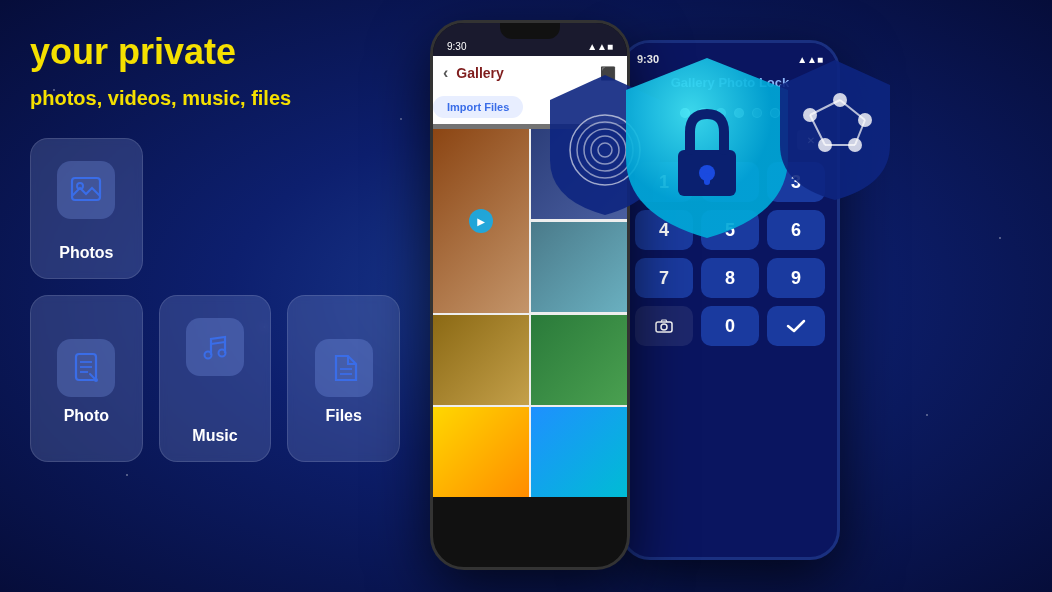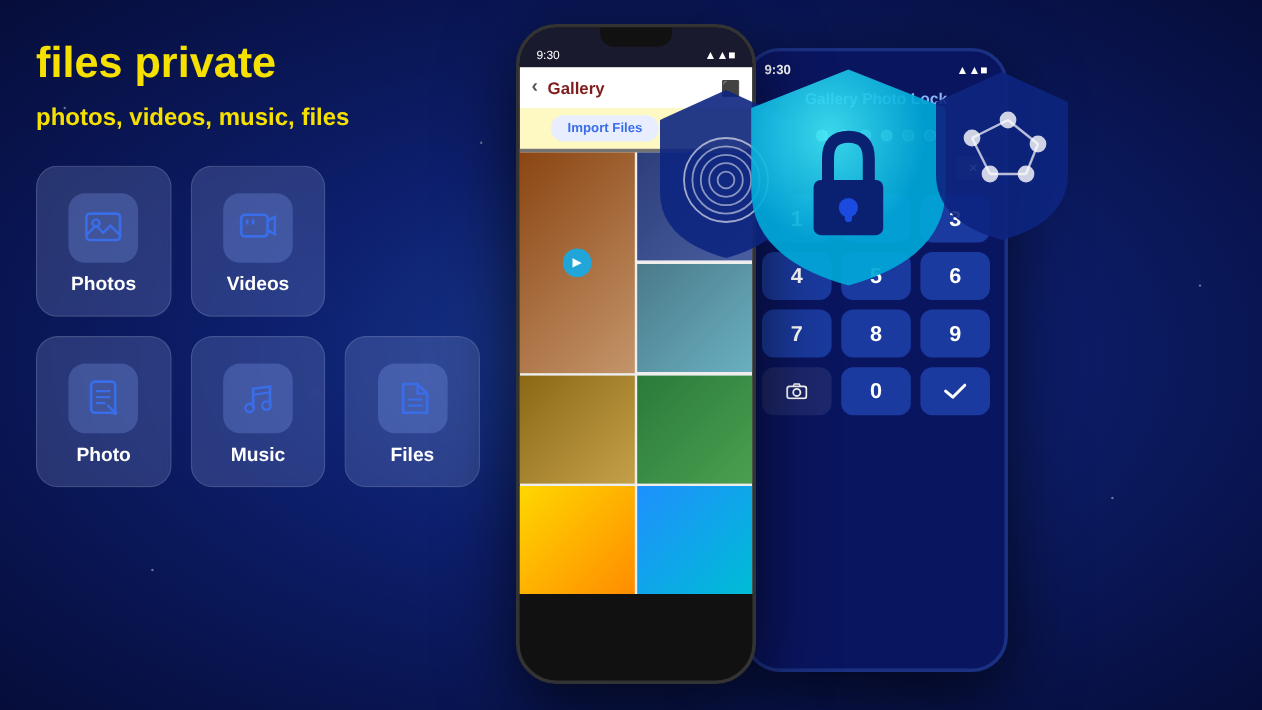--- a/index.html
+++ b/index.html
@@ -120,23 +120,23 @@
       gap: 8px;
       font-size: 13px;
       font-weight: 600;
       color: #222;
     }
     .phone-left-back {
       font-size: 16px;
       color: #555;
     }
     .phone-left-import {
-      background: #fef9c3;
-      padding: 6px 26px;
-      border-bottom: 3px solid #737373;
+      background: #ffffff;
+      padding: 6px 0;
+      border-bottom: 5px solid #737373;
     }
     .import-btn {
       background: #e8eeff;
       border-radius: 20px;
       padding: 5px 14px;
       font-size: 11px;
       color: #3a6de8;
       font-weight: 600;
       display: inline-block;
     }
@@ -282,64 +282,53 @@
   <div class="particle" style="left:25%;top:55%"></div>
   <div class="particle" style="left:38%;top:20%"></div>
   <div class="particle" style="left:60%;top:85%"></div>
   <div class="particle" style="left:75%;top:12%"></div>
   <div class="particle" style="left:88%;top:70%"></div>
   <div class="particle" style="left:95%;top:40%"></div>
 </div>
 
 <div class="left-section">
   <div class="headline">
-    <span class="headline-yellow">files private</span>
+    <span class="headline-yellow">your private</span>
   </div>
   <div class="subheadline">photos, videos, music, files</div>
 
   <div class="icons-grid">
 
-    <div class="app-icon-card" style="grid-column:1;grid-row:1;">
+    <div class="app-icon-card" style="grid-column:1;grid-row:1;gap:15px;">
       <div class="app-icon-symbol">
         <svg width="32" height="32" viewBox="0 0 32 32" fill="none">
           <rect x="2" y="4" width="28" height="22" rx="3" stroke="#3a6de8" stroke-width="2.2" fill="none"></rect>
           <circle cx="10" cy="12" r="3" stroke="#3a6de8" stroke-width="2" fill="none"></circle>
           <polyline points="2,22 10,14 16,20 22,14 30,22" stroke="#3a6de8" stroke-width="2" fill="none"></polyline>
         </svg>
       </div>
       <span class="app-icon-label">Photos</span>
     </div>
 
-    <div class="app-icon-card" style="grid-column:2;grid-row:1;">
-      <div class="app-icon-symbol">
-        <svg width="32" height="32" viewBox="0 0 32 32" fill="none">
-          <rect x="2" y="5" width="22" height="18" rx="3" stroke="#3a6de8" stroke-width="2.2" fill="none"></rect>
-          <polyline points="24,10 30,7 30,21 24,18" stroke="#3a6de8" stroke-width="2.2" fill="none"></polyline>
-          <line x1="7" y1="9" x2="7" y2="13" stroke="#3a6de8" stroke-width="2"></line>
-          <line x1="12" y1="9" x2="12" y2="13" stroke="#3a6de8" stroke-width="2"></line>
-        </svg>
-      </div>
-      <span class="app-icon-label">Videos</span>
-    </div>
 
     <div class="app-icon-card" style="grid-column:1;grid-row:2;">
       <div class="app-icon-symbol">
         <svg width="32" height="32" viewBox="0 0 32 32" fill="none">
           <rect x="6" y="2" width="20" height="26" rx="3" stroke="#3a6de8" stroke-width="2.2" fill="none"></rect>
           <line x1="10" y1="10" x2="22" y2="10" stroke="#3a6de8" stroke-width="1.8"></line>
           <line x1="10" y1="15" x2="22" y2="15" stroke="#3a6de8" stroke-width="1.8"></line>
           <line x1="10" y1="20" x2="18" y2="20" stroke="#3a6de8" stroke-width="1.8"></line>
           <path d="M20 22 L26 28" stroke="#3a6de8" stroke-width="2" stroke-linecap="round"></path>
           <circle cx="26" cy="28" r="2" fill="#3a6de8"></circle>
         </svg>
       </div>
       <span class="app-icon-label">Photo</span>
     </div>
 
-    <div class="app-icon-card" style="grid-column:2;grid-row:2;">
+    <div class="app-icon-card" style="grid-column:2;grid-row:2;gap:41px;">
       <div class="app-icon-symbol">
         <svg width="32" height="32" viewBox="0 0 32 32" fill="none">
           <path d="M12 24 L12 8 L26 6 L26 22" stroke="#3a6de8" stroke-width="2.2" fill="none"></path>
           <circle cx="9" cy="24" r="3.5" stroke="#3a6de8" stroke-width="2" fill="none"></circle>
           <circle cx="23" cy="22" r="3.5" stroke="#3a6de8" stroke-width="2" fill="none"></circle>
           <line x1="12" y1="13" x2="26" y2="11" stroke="#3a6de8" stroke-width="1.8"></line>
         </svg>
       </div>
       <span class="app-icon-label">Music</span>
     </div>

